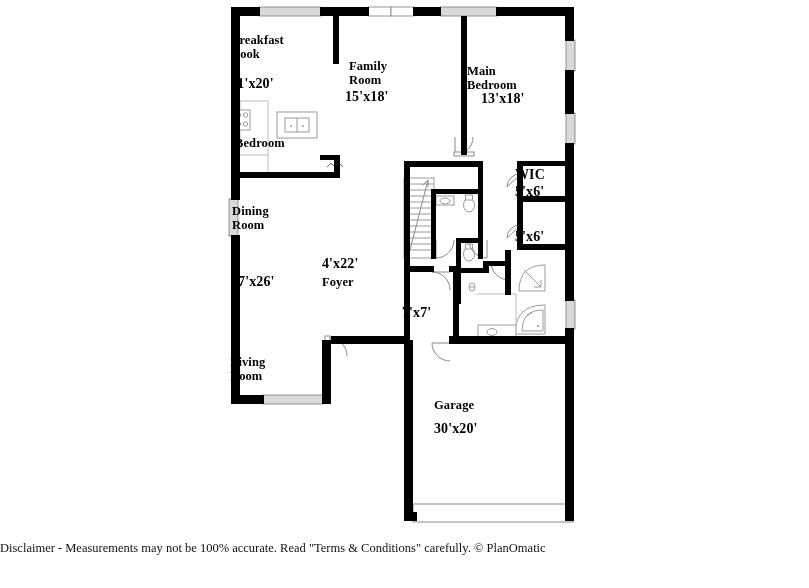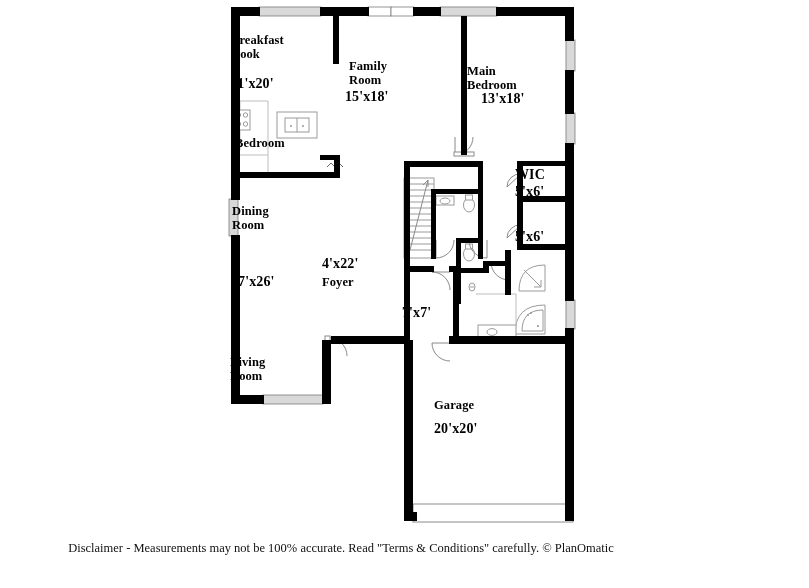--- a/index.html
+++ b/index.html
@@ -36,21 +36,20 @@
     white-space: pre-line;
     letter-spacing: 0.1px;
   }
   .lbl-13 { font-size: 12.5px; }
   .lbl-12 { font-size: 14px; }
   #disclaimer {
     position: absolute;
     left: 0;
     top: 541px;
     width: 682px;
-    text-align: center;
     font-family: "Liberation Serif", serif;
     font-size: 12.5px;
     color: #111111;
   }
 </style>
 </head>
 <body>
 
 <div id="floorplan-root">
 
@@ -268,17 +267,17 @@
 
   <div class="room-label lbl-13" style="left:322px; top:241px; width:80px;margin-top:34px;">Foyer</div>
   <div class="room-label lbl-12" style="left:322px; top:256px; width:80px;">4'x22'</div>
 
   <div class="room-label lbl-12" style="left:402px; top:305px; width:60px;">7'x7'</div>
 
   <div class="room-label lbl-13" style="left:230px; top:337px; width:100px;margin-top:18px;">Living
 Room</div>
 
   <div class="room-label lbl-13" style="left:434px; top:381px; width:100px;margin-top:17px;">Garage</div>
-  <div class="room-label lbl-12" style="left:434px; top:421px; width:100px;">20'x20'</div>
+  <div class="room-label lbl-12" style="left:434px; top:421px; width:100px;">30'x20'</div>
 
   <div id="disclaimer">Disclaimer - Measurements may not be 100% accurate. Read "Terms &amp; Conditions" carefully. © PlanOmatic</div>
 
 </div>
 
 </body></html>

